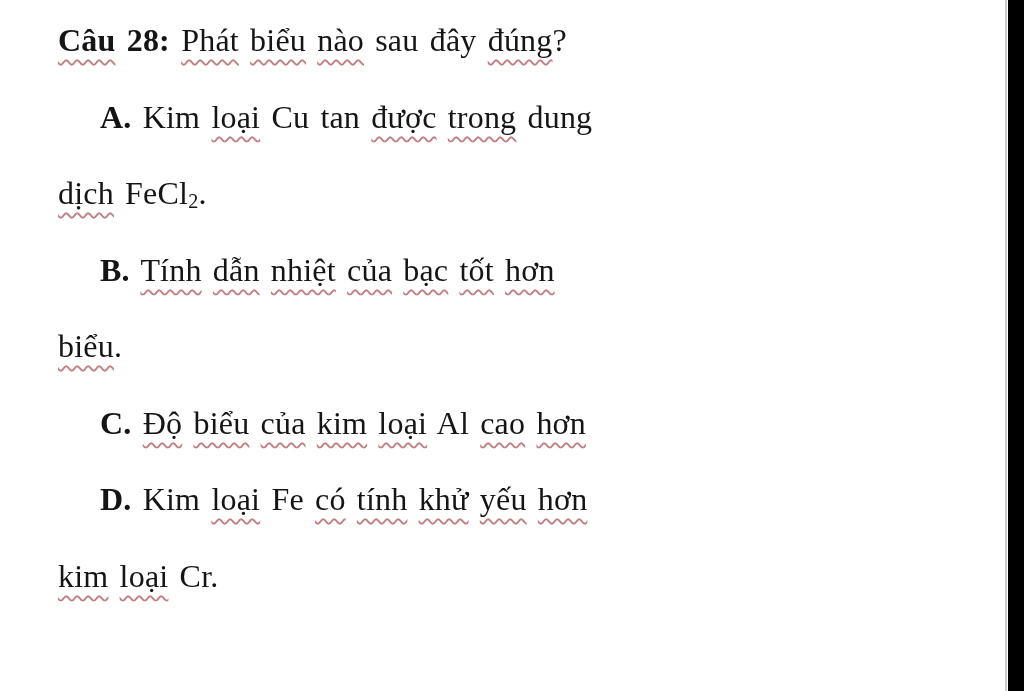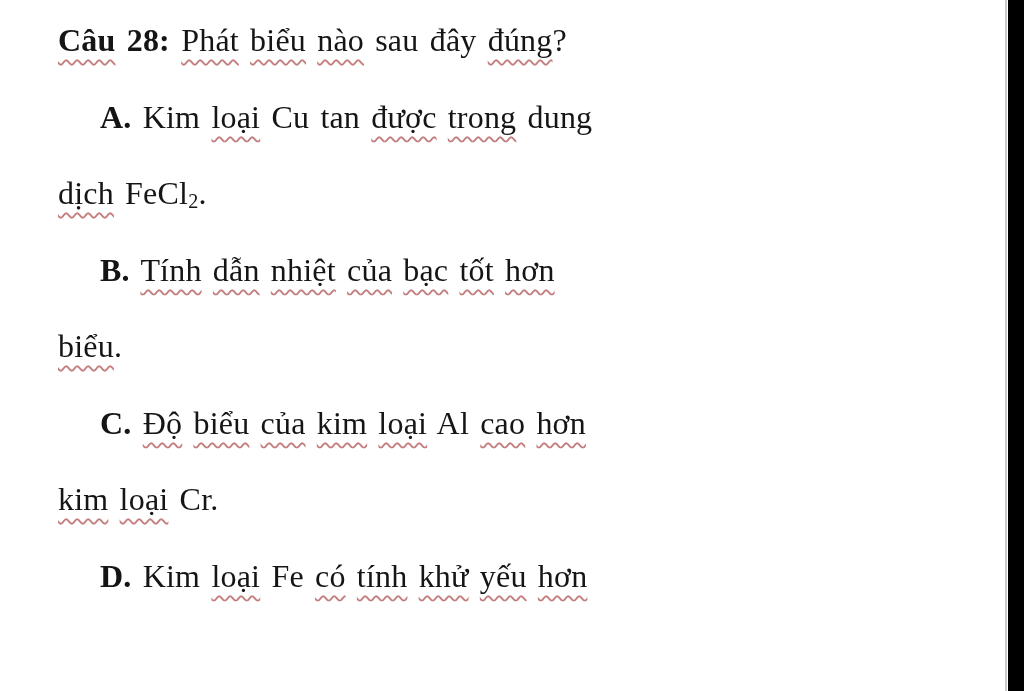--- a/index.html
+++ b/index.html
@@ -77,18 +77,18 @@
 <body>
 
 <div class="page">
   <div class="text-block">
       <div class="line"><span class="bold squiggle">Câu</span> <span class="bold">28:</span> <span class="squiggle">Phát</span> <span class="squiggle">biểu</span> <span class="squiggle">nào</span> <span>sau</span> <span>đây</span> <span class="squiggle">đúng</span><span>?</span></div>
       <div class="line indent"><span class="bold">A.</span> <span>Kim</span> <span class="squiggle">loại</span> <span>Cu</span> <span>tan</span> <span class="squiggle">được</span> <span class="squiggle">trong</span> <span>dung</span></div>
       <div class="line"><span class="squiggle">dịch</span> <span>FeCl</span><span class="sub">2</span><span>.</span></div>
       <div class="line indent"><span class="bold">B.</span> <span class="squiggle">Tính</span> <span class="squiggle">dẫn</span> <span class="squiggle">nhiệt</span> <span class="squiggle">của</span> <span class="squiggle">bạc</span> <span class="squiggle">tốt</span> <span class="squiggle">hơn</span></div>
       <div class="line"><span class="squiggle">biểu</span><span>.</span></div>
       <div class="line indent"><span class="bold">C.</span> <span class="squiggle">Độ</span> <span class="squiggle">biểu</span> <span class="squiggle">của</span> <span class="squiggle">kim</span> <span class="squiggle">loại</span> <span>Al</span> <span class="squiggle">cao</span> <span class="squiggle">hơn</span></div>
+      <div class="line indent"><span class="bold">D.</span> <span>Kim</span> <span class="squiggle">loại</span> <span>Fe</span> <span class="squiggle">có</span> <span class="squiggle">tính</span> <span class="squiggle">khử</span> <span class="squiggle">yếu</span> <span class="squiggle">hơn</span></div>
       <div class="line"><span class="squiggle">kim</span> <span class="squiggle">loại</span> <span>Cr.</span></div>
-      <div class="line indent"><span class="bold">D.</span> <span>Kim</span> <span class="squiggle">loại</span> <span>Fe</span> <span class="squiggle">có</span> <span class="squiggle">tính</span> <span class="squiggle">khử</span> <span class="squiggle">yếu</span> <span class="squiggle">hơn</span></div>
     </div>
   <div class="edge-hairline"></div>
   <div class="edge-bar"></div>
 </div>
 
 </body></html>

